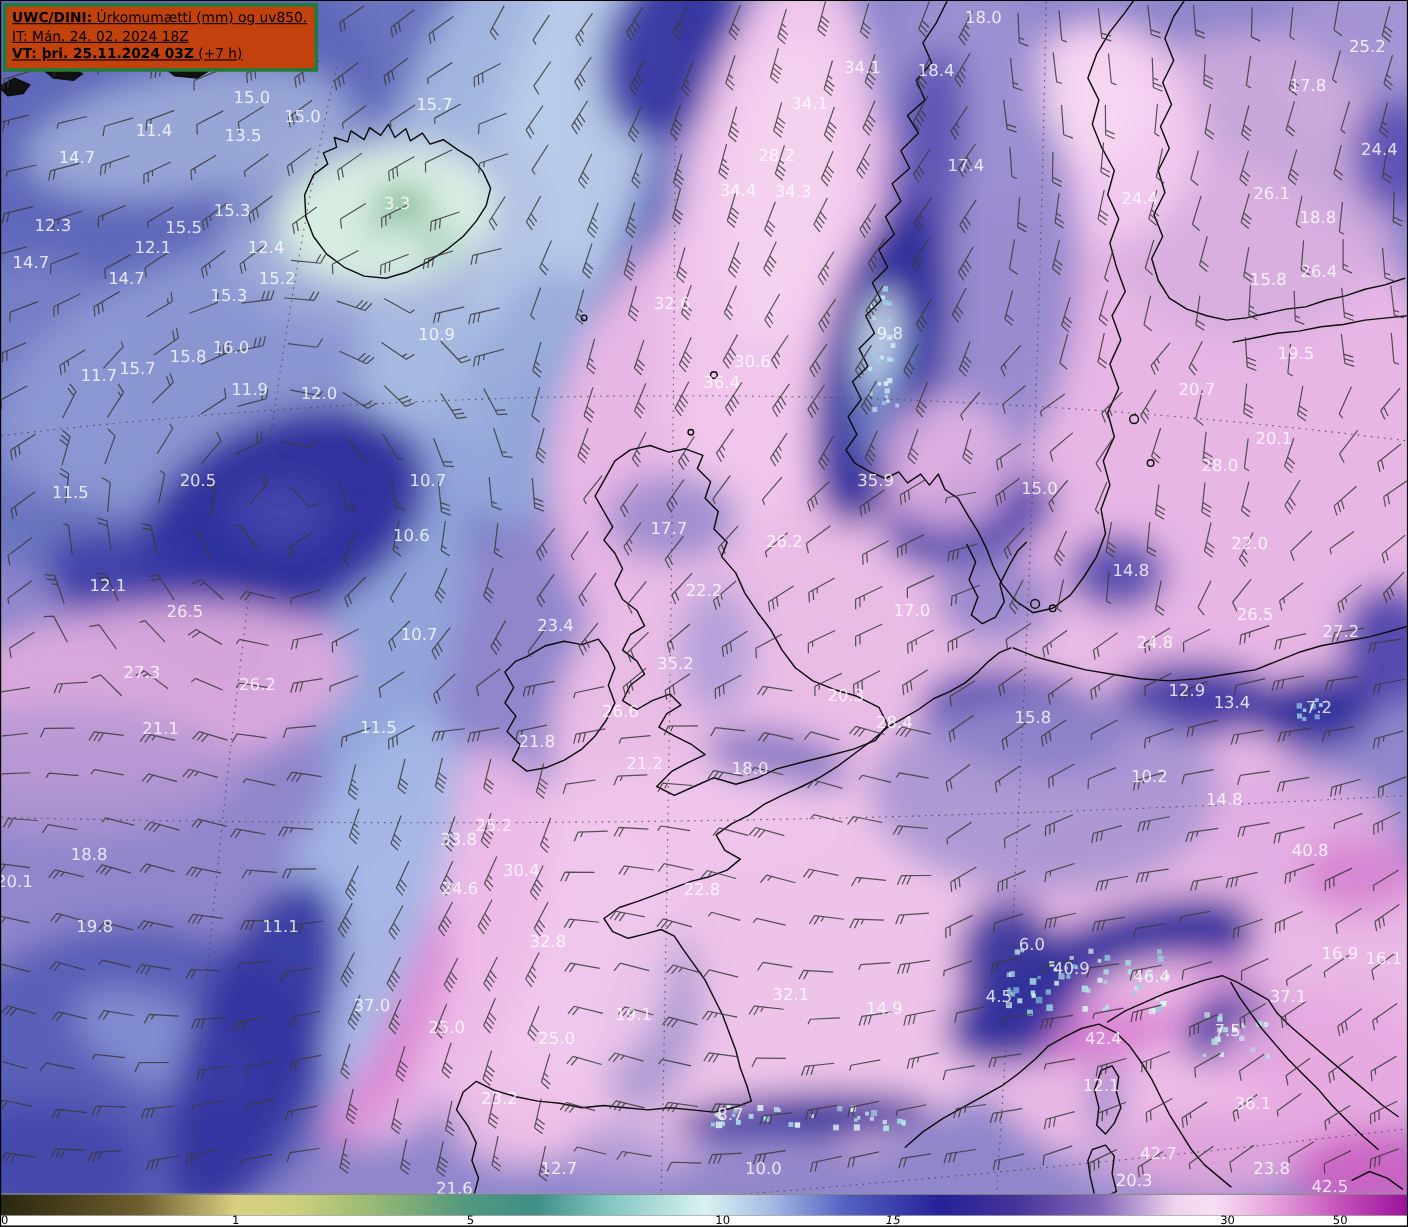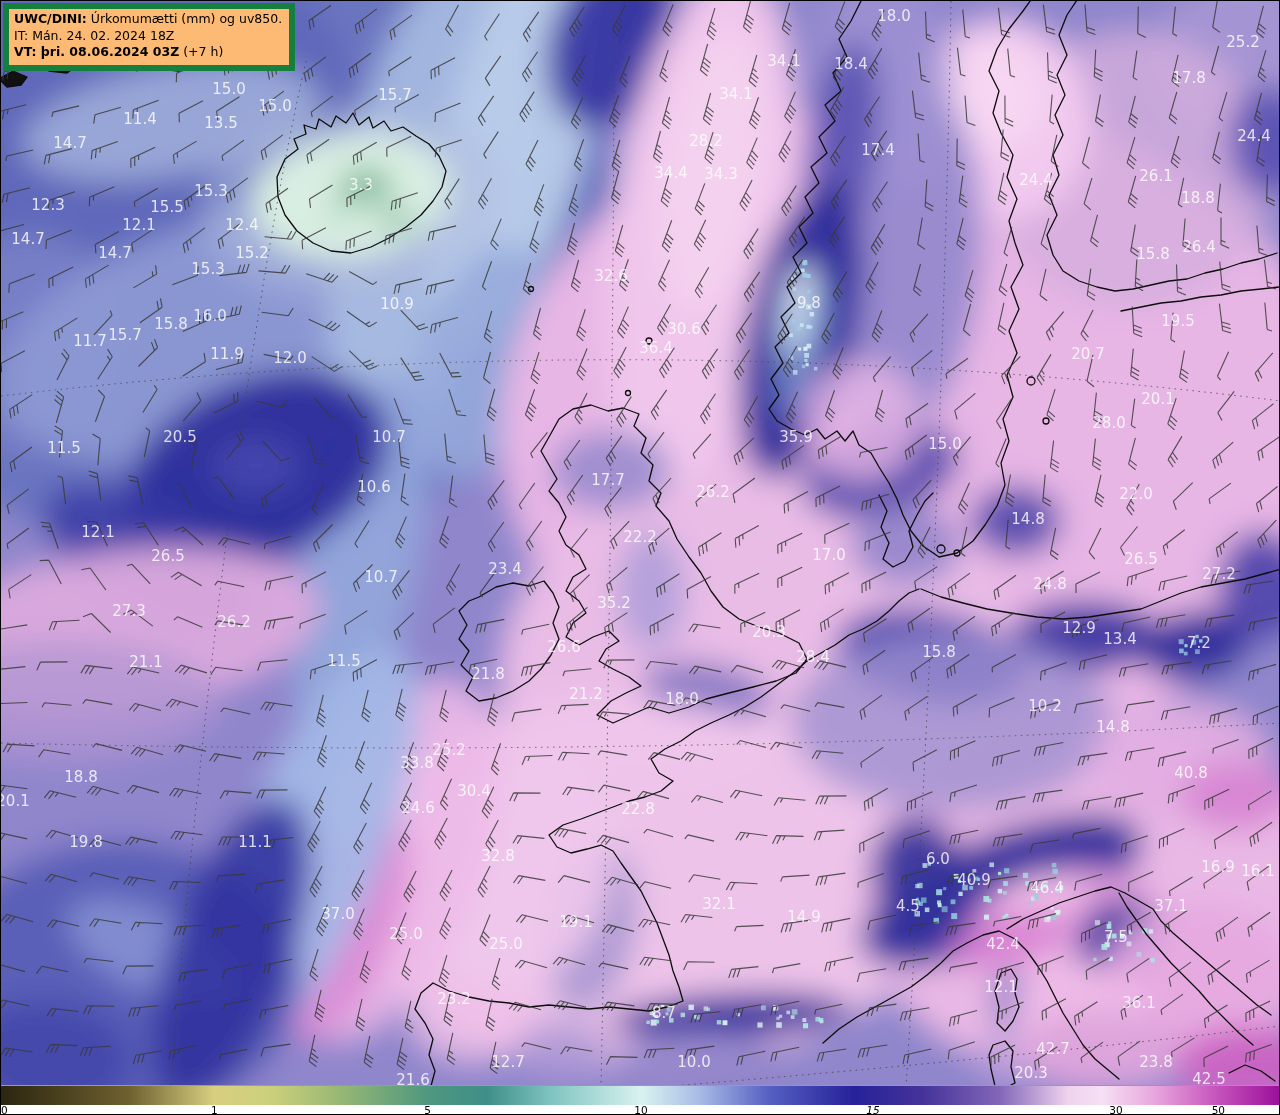--- a/index.html
+++ b/index.html
@@ -1,20 +1,20 @@
 <!DOCTYPE html>
 <html><head>
 <meta charset="utf-8">
 <style>
   html,body{margin:0;padding:0;background:#222;}
   .stage{position:relative;width:1280px;height:1115px;overflow:hidden;background:#000;
          font-family:"DejaVu Sans",sans-serif;border:1px solid #000;box-sizing:border-box;}
   #mapsvg{position:absolute;top:0;left:0;display:block;}
-  .titlebox{position:absolute;top:2px;left:2px;z-index:5;background:#fdba74;border:6px solid #15803d;
-            padding:2px 7px 4px 5px;font-size:12.5px;line-height:1.32;color:#000;white-space:nowrap;}
+  .titlebox{position:absolute;top:2px;left:2px;z-index:5;background:#c2410c;border:3px solid #15803d;
+            padding:2px 7px 4px 5px;font-size:12.5px;line-height:1.32;color:#000;white-space:nowrap;text-decoration:underline;}
   .titlebox b{font-weight:bold;}
   .cbar{position:absolute;left:0;top:1084px;width:1280px;height:20px;z-index:4;
         border-top:1px solid #9a9a9a;box-sizing:border-box;}
   .cbar-ticks{position:absolute;left:0;top:1104px;width:1280px;height:11px;z-index:4;background:#fff;
               font-size:10.5px;color:#000;}
   .cbar-ticks span{position:absolute;top:-1px;}
 </style>
 </head>
 <body>
 
@@ -1161,27 +1161,27 @@
         <text x="1052" y="1053" text-anchor="middle" font-size="15" fill="#ffffff" opacity="0.8">42.7</text>
         <text x="1155" y="1066" text-anchor="middle" font-size="15" fill="#ffffff" opacity="0.8">23.8</text>
         <text x="1208" y="1083" text-anchor="middle" font-size="15" fill="#ffffff" opacity="0.8">42.5</text>
         <text x="1030" y="1077" text-anchor="middle" font-size="15" fill="#ffffff" opacity="0.8">20.3</text>
       </g>
   </svg>
 
   <div class="titlebox">
     <div><b>UWC/DINI:</b><span> Úrkomumætti (mm) og uv850.</span></div>
     <div>IT: Mán. 24. 02. 2024 18Z</div>
-    <div><b>VT: þri. 08.06.2024 03Z</b><span> (+7 h)</span></div>
+    <div><b>VT: þri. 25.11.2024 03Z</b><span> (+7 h)</span></div>
   </div>
 
   <div class="cbar" id="cbar" style="background: linear-gradient(to right, rgb(43, 38, 16) 0%, rgb(76, 66, 30) 5%, rgb(110, 96, 48) 10%, rgb(216, 207, 128) 16.67%, rgb(204, 208, 124) 21%, rgb(156, 186, 116) 26%, rgb(79, 151, 127) 33.33%, rgb(63, 143, 136) 38%, rgb(127, 196, 192) 43%, rgb(217, 242, 240) 50%, rgb(169, 188, 230) 54.5%, rgb(85, 96, 194) 60%, rgb(38, 33, 153) 66.67%, rgb(69, 51, 153) 72%, rgb(130, 102, 184) 78%, rgb(239, 210, 237) 83.33%, rgb(246, 224, 244) 86%, rgb(232, 168, 222) 90%, rgb(198, 83, 188) 95%, rgb(154, 15, 154) 100%);"></div>
   <div class="cbar-ticks" id="cbar-ticks">
       <span style="left: 0px; transform: none;">0</span>
       <span style="left: 213.333px; transform: translateX(-50%);">1</span>
       <span style="left: 426.667px; transform: translateX(-50%);">5</span>
-      <span style="left: 640px; transform: translateX(-50%);">10</span>
-      <span style="left: 872px; transform: translateX(-50%); font-style: italic;">15</span>
+      <span style="left: 656px; transform: translateX(-50%);">10</span>
+      <span style="left: 811px; transform: translateX(-50%); font-style: italic;">15</span>
       <span style="left: 1115px; transform: translateX(-50%);">30</span>
       <span style="left: 1224px; transform: translateX(-100%);">50</span>
     </div>
 
 </div>
 
 </body></html>

